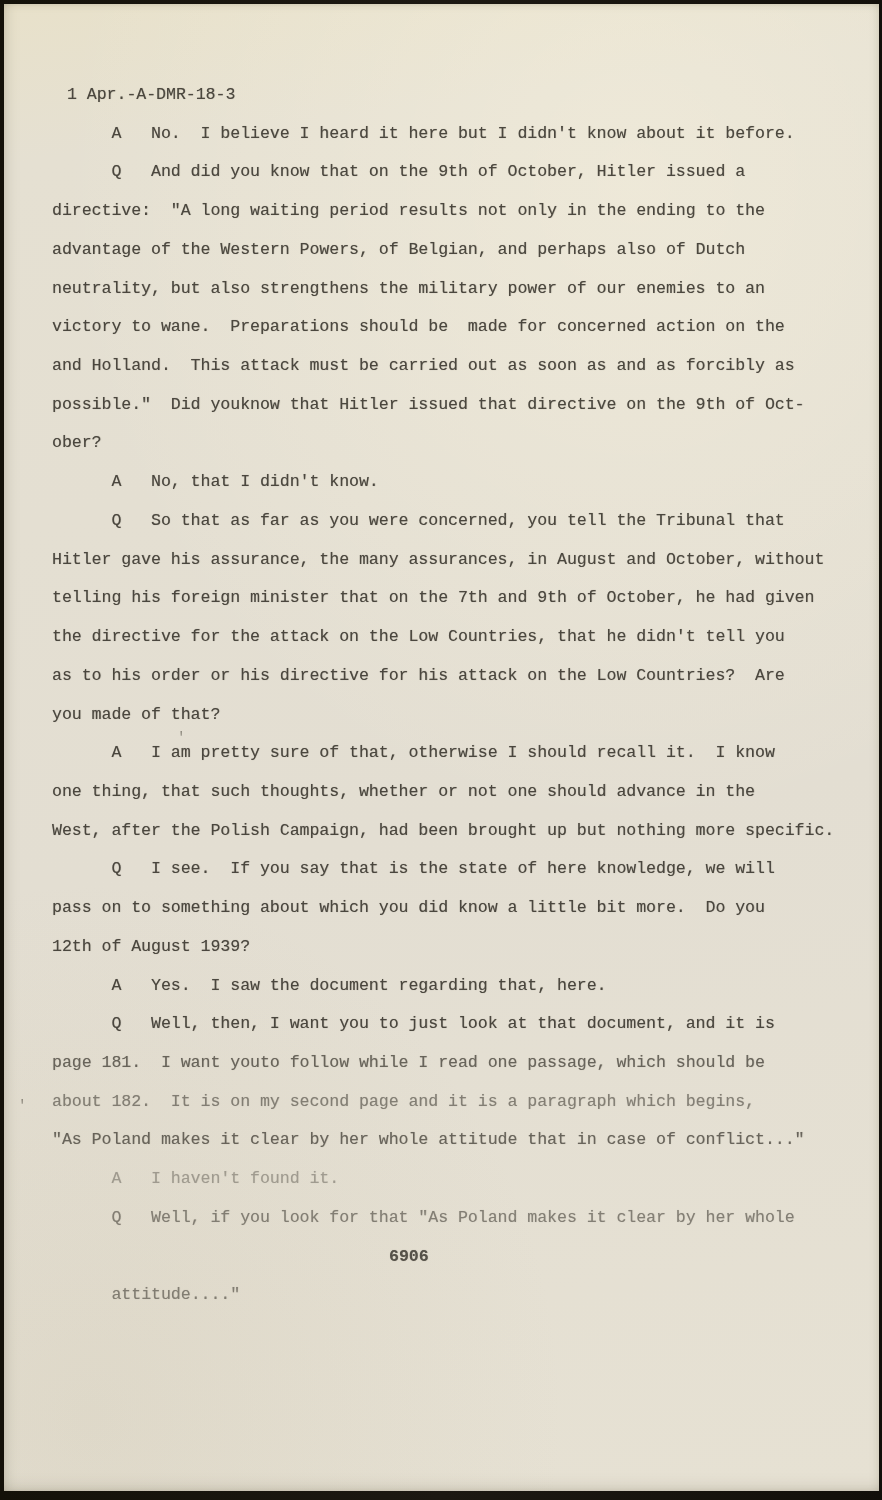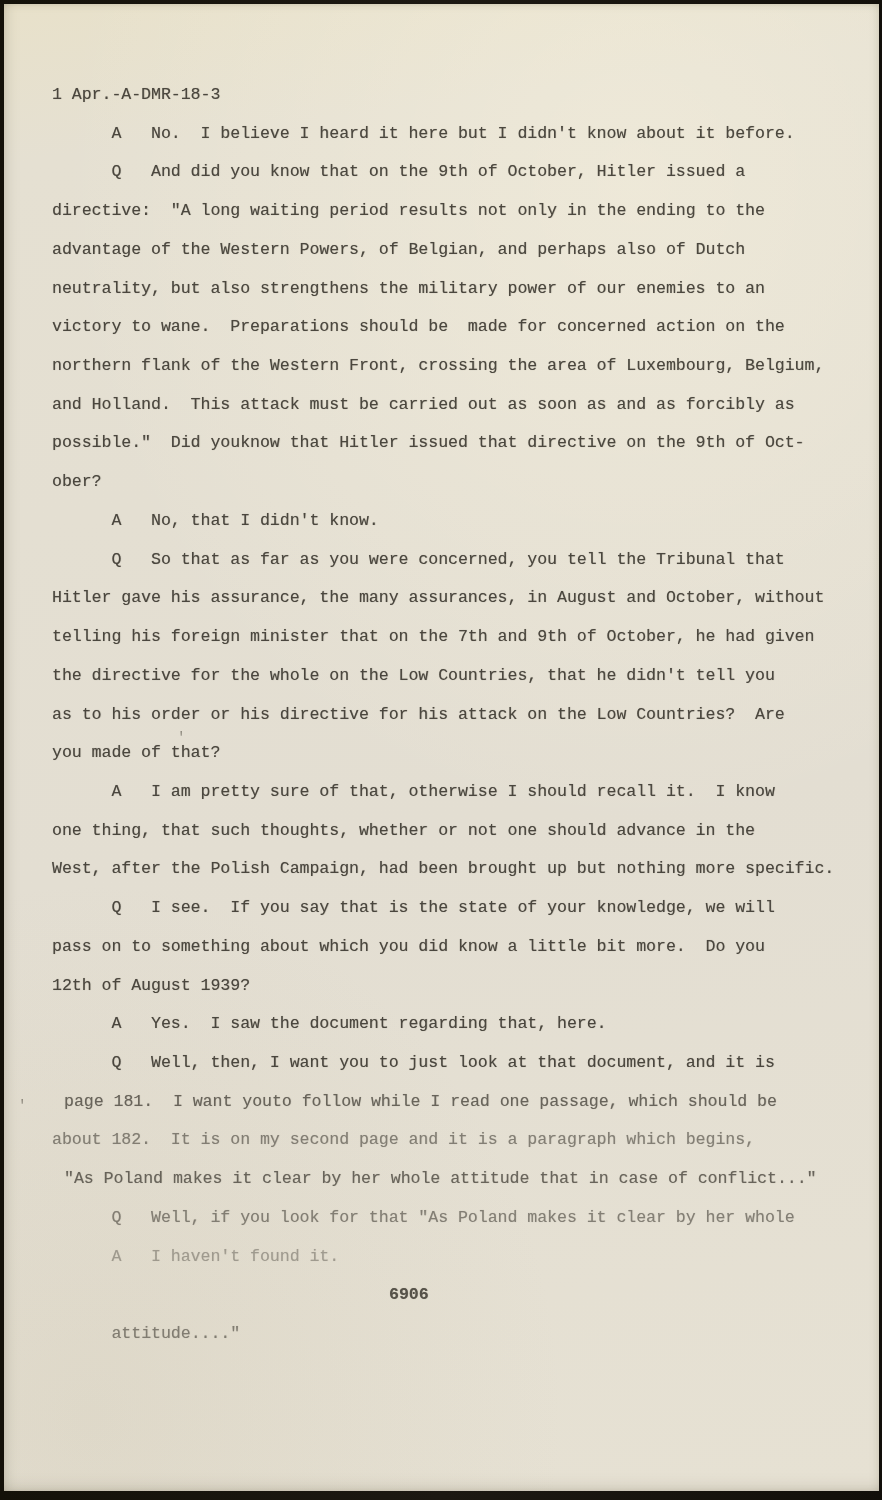--- a/index.html
+++ b/index.html
@@ -35,24 +35,24 @@
     height: 38.73px;
     white-space: pre;
     font-family: "Liberation Mono", "DejaVu Sans Mono", monospace;
     font-size: 16.5px;
     line-height: 38.73px;
     color: #3e3a32;
     text-shadow: 0.3px 0.3px 0.8px rgba(62, 58, 50, 0.55);
     letter-spacing: 0;
   }
   .f1 { opacity: 0.92; }
-  .f2 { opacity: 0.74; margin-left: 12px; }
+  .f2 { opacity: 0.74; }
   .f3 { opacity: 0.58; }
   .f4 { opacity: 0.40; }
-  .m-header { }
+  .m-header { margin-left: 15px; }
   .footer-line { position: relative; }
   .page-num {
     position: absolute;
     left: 337px; top: 0;
     opacity: 0.85;
     font-weight: bold;
   }
   .stray {
     position: absolute;
     font-family: "Liberation Mono", "DejaVu Sans Mono", monospace;
@@ -69,44 +69,43 @@
 <div class="paper">
   <div class="lines">
     <div class="line f1 m-header">1 Apr.-A-DMR-18-3</div>
     <div>
         <div class="line f1">      A   No.  I believe I heard it here but I didn't know about it before.</div>
         <div class="line f1">      Q   And did you know that on the 9th of October, Hitler issued a</div>
         <div class="line f1">directive:  "A long waiting period results not only in the ending to the</div>
         <div class="line f1">advantage of the Western Powers, of Belgian, and perhaps also of Dutch</div>
         <div class="line f1">neutrality, but also strengthens the military power of our enemies to an</div>
         <div class="line f1">victory to wane.  Preparations should be  made for concerned action on the</div>
-        <div class="line f1">northern flank of the Western Front, crossing the area of Luxembourg, Belgium,</div>
         <div class="line f1">and Holland.  This attack must be carried out as soon as and as forcibly as</div>
         <div class="line f1">possible."  Did youknow that Hitler issued that directive on the 9th of Oct-</div>
         <div class="line f1">ober?</div>
         <div class="line f1">      A   No, that I didn't know.</div>
         <div class="line f1">      Q   So that as far as you were concerned, you tell the Tribunal that</div>
         <div class="line f1">Hitler gave his assurance, the many assurances, in August and October, without</div>
         <div class="line f1">telling his foreign minister that on the 7th and 9th of October, he had given</div>
-        <div class="line f1">the directive for the whole on the Low Countries, that he didn't tell you</div>
+        <div class="line f1">the directive for the attack on the Low Countries, that he didn't tell you</div>
         <div class="line f1">as to his order or his directive for his attack on the Low Countries?  Are</div>
         <div class="line f1">you made of that?</div>
         <div class="line f1">      A   I am pretty sure of that, otherwise I should recall it.  I know</div>
         <div class="line f1">one thing, that such thoughts, whether or not one should advance in the</div>
         <div class="line f1">West, after the Polish Campaign, had been brought up but nothing more specific.</div>
-        <div class="line f1">      Q   I see.  If you say that is the state of your knowledge, we will</div>
+        <div class="line f1">      Q   I see.  If you say that is the state of here knowledge, we will</div>
         <div class="line f1">pass on to something about which you did know a little bit more.  Do you</div>
         <div class="line f1">12th of August 1939?</div>
         <div class="line f1">      A   Yes.  I saw the document regarding that, here.</div>
         <div class="line f1">      Q   Well, then, I want you to just look at that document, and it is</div>
         <div class="line f2">page 181.  I want youto follow while I read one passage, which should be</div>
         <div class="line f3">about 182.  It is on my second page and it is a paragraph which begins,</div>
         <div class="line f2">"As Poland makes it clear by her whole attitude that in case of conflict..."</div>
+        <div class="line f4">      A   I haven't found it.</div>
         <div class="line f3">      Q   Well, if you look for that "As Poland makes it clear by her whole</div>
-        <div class="line f4">      A   I haven't found it.</div>
       </div>
     <div class="line footer-line">
       <span class="f3">attitude...."</span>
       <span class="page-num">6906</span>
     </div>
   </div>
   <div>
       <span class="stray" style="left: 14px; top: 1094px;">'</span>
       <span class="stray" style="left: 173px; top: 726px;">'</span>
     </div>

